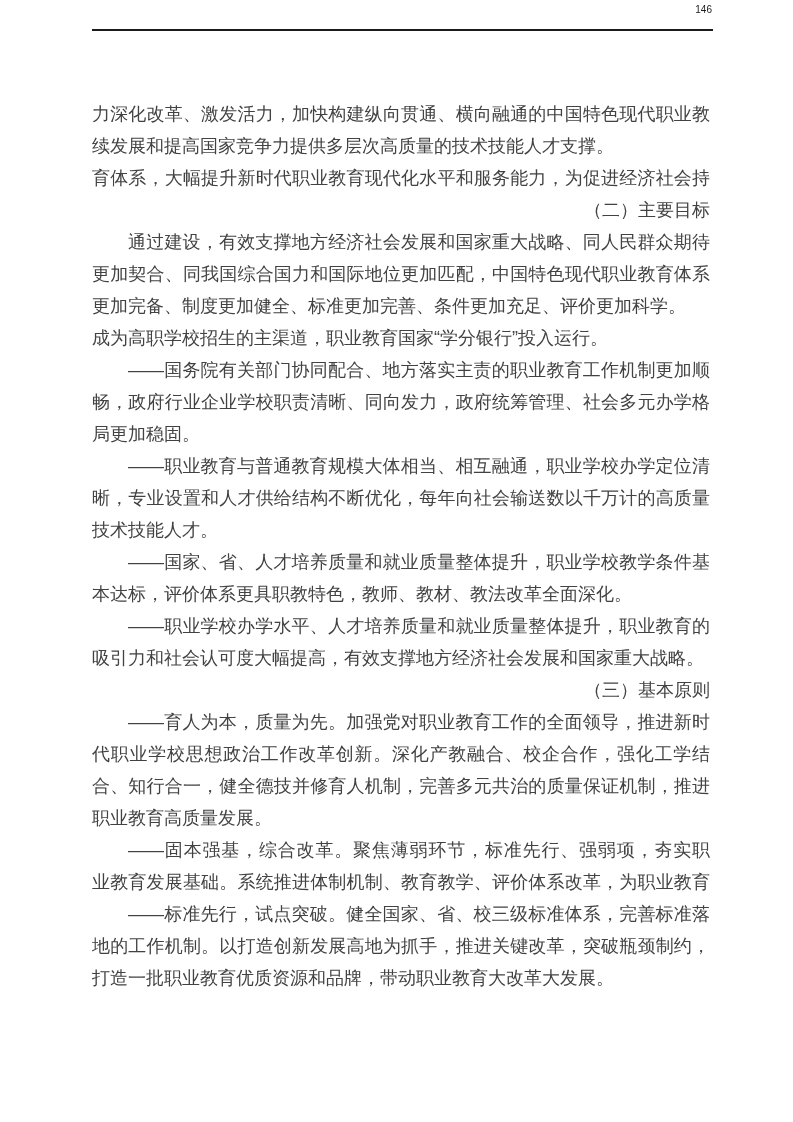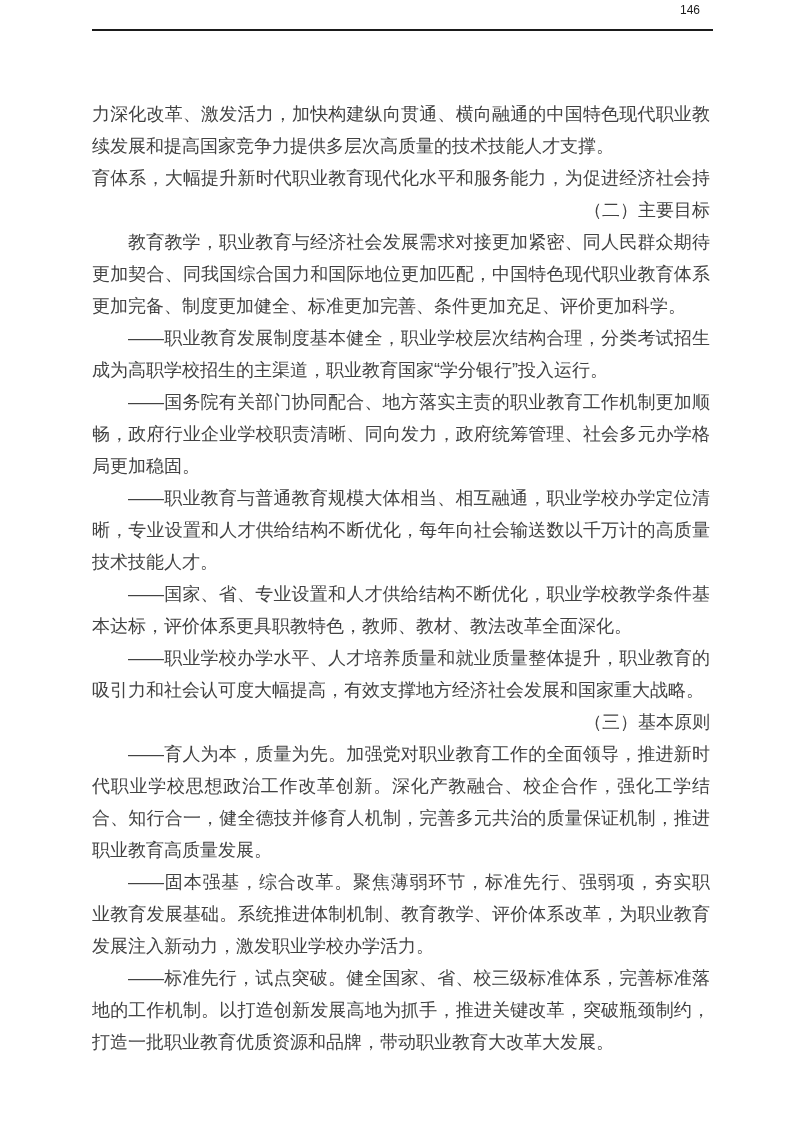--- a/index.html
+++ b/index.html
@@ -7,23 +7,23 @@
   body {
     width: 793px; height: 1122px;
     background: #ffffff;
     overflow: hidden;
     position: relative;
     font-family: "Liberation Sans", sans-serif;
   }
   .page { position: absolute; inset: 0; }
   .page-number {
     position: absolute;
-    top: 1px; left: 80px; width: 620px;
+    top: 1px; left: 92px; width: 620px;
     text-align: right;
-    font-size: 12px; line-height: 18px;
+    font-size: 10px; line-height: 18px;
     color: var(--rule-color, #1b1b1b);
   }
   .header-rule {
     position: absolute;
     top: 29px; left: 92px; width: 621px; height: 2px;
     background: var(--rule-color, #1b1b1b);
   }
   .doc-body {
     position: absolute;
     top: 98px; left: 92px; width: 618px;
@@ -52,59 +52,57 @@
   <div class="doc-body">
       <div class="paragraph">
         <div class="line fill">力深化改革、激发活力，加快构建纵向贯通、横向融通的中国特色现代职业教</div>
         <div class="line">续发展和提高国家竞争力提供多层次高质量的技术技能人才支撑。</div>
         <div class="line fill">育体系，大幅提升新时代职业教育现代化水平和服务能力，为促进经济社会持</div>
       </div>
       <div class="paragraph">
         <div class="line indent">（二）主要目标</div>
       </div>
       <div class="paragraph">
-        <div class="line fill indent">教育教学，职业教育与经济社会发展需求对接更加紧密、同人民群众期待</div>
+        <div class="line fill indent">通过建设，有效支撑地方经济社会发展和国家重大战略、同人民群众期待</div>
         <div class="line fill">更加契合、同我国综合国力和国际地位更加匹配，中国特色现代职业教育体系</div>
         <div class="line">更加完备、制度更加健全、标准更加完善、条件更加充足、评价更加科学。</div>
       </div>
       <div class="paragraph">
-        <div class="line fill indent">——职业教育发展制度基本健全，职业学校层次结构合理，分类考试招生</div>
         <div class="line">成为高职学校招生的主渠道，职业教育国家“学分银行”投入运行。</div>
       </div>
       <div class="paragraph">
         <div class="line fill indent">——国务院有关部门协同配合、地方落实主责的职业教育工作机制更加顺</div>
         <div class="line fill">畅，政府行业企业学校职责清晰、同向发力，政府统筹管理、社会多元办学格</div>
         <div class="line">局更加稳固。</div>
       </div>
       <div class="paragraph">
         <div class="line fill indent">——职业教育与普通教育规模大体相当、相互融通，职业学校办学定位清</div>
         <div class="line fill">晰，专业设置和人才供给结构不断优化，每年向社会输送数以千万计的高质量</div>
         <div class="line">技术技能人才。</div>
       </div>
       <div class="paragraph">
-        <div class="line fill indent">——国家、省、专业设置和人才供给结构不断优化，职业学校教学条件基</div>
+        <div class="line fill indent">——国家、省、人才培养质量和就业质量整体提升，职业学校教学条件基</div>
         <div class="line">本达标，评价体系更具职教特色，教师、教材、教法改革全面深化。</div>
       </div>
       <div class="paragraph">
         <div class="line fill indent">——职业学校办学水平、人才培养质量和就业质量整体提升，职业教育的</div>
         <div class="line">吸引力和社会认可度大幅提高，有效支撑地方经济社会发展和国家重大战略。</div>
       </div>
       <div class="paragraph">
         <div class="line indent">（三）基本原则</div>
       </div>
       <div class="paragraph">
         <div class="line fill indent">——育人为本，质量为先。加强党对职业教育工作的全面领导，推进新时</div>
         <div class="line fill">代职业学校思想政治工作改革创新。深化产教融合、校企合作，强化工学结</div>
         <div class="line fill">合、知行合一，健全德技并修育人机制，完善多元共治的质量保证机制，推进</div>
         <div class="line">职业教育高质量发展。</div>
       </div>
       <div class="paragraph">
         <div class="line fill indent">——固本强基，综合改革。聚焦薄弱环节，标准先行、强弱项，夯实职</div>
         <div class="line fill">业教育发展基础。系统推进体制机制、教育教学、评价体系改革，为职业教育</div>
-        <div class="line">发展注入新动力，激发职业学校办学活力。</div>
       </div>
       <div class="paragraph">
         <div class="line fill indent">——标准先行，试点突破。健全国家、省、校三级标准体系，完善标准落</div>
         <div class="line fill">地的工作机制。以打造创新发展高地为抓手，推进关键改革，突破瓶颈制约，</div>
         <div class="line">打造一批职业教育优质资源和品牌，带动职业教育大改革大发展。</div>
       </div>
     </div>
 </div>
 
 </body></html>

